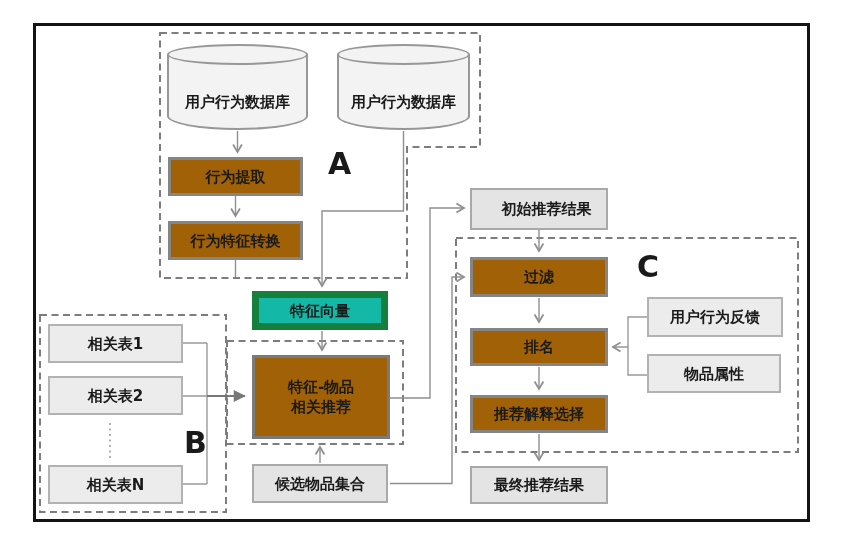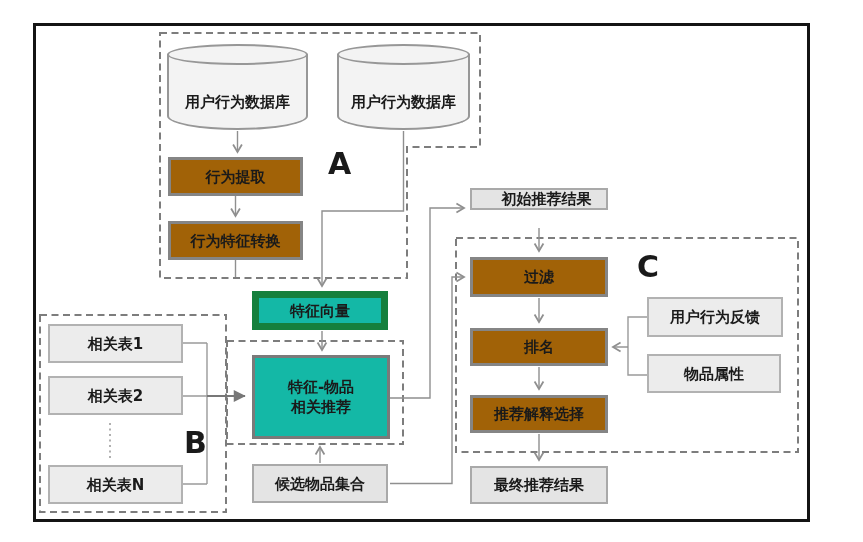--- a/index.html
+++ b/index.html
@@ -10,21 +10,21 @@
   #frame{position:absolute;left:33px;top:23px;width:777px;height:499px;border:3px solid #141414;box-sizing:border-box;}
   svg.layer{position:absolute;left:0;top:0;width:863px;height:542px;}
   .node{
     position:absolute;box-sizing:border-box;display:flex;align-items:center;justify-content:center;
     text-align:center;font-size:15px;font-weight:bold;line-height:20px;
   }
   .light{background:#ececec;border:2px solid #b2b2b2;}
   .midlight{background:#e4e4e4;border:2px solid #a9a9a9;}
   .mid{background:#14b8a6;border:7px solid #15803d;}
   .process{background:#a16207;border:3px solid #858585;}
-  .process-strong{background:#14b8a6;border:3px solid #7a7a7a;}
+  .process-strong{background:#a16207;border:3px solid #7a7a7a;}
   .group-label{position:absolute;font-size:30px;font-weight:bold;color:#1a1a1a;line-height:30px;}
   
   .cylinder{position:absolute;}
   .cyl-body{position:absolute;left:0;right:0;top:10px;bottom:0;background:#f3f3f3;border:2px solid #979797;border-top:none;box-sizing:border-box;
     border-bottom-left-radius:50% 14px;border-bottom-right-radius:50% 14px;}
   .cyl-top{position:absolute;left:0;right:0;top:0;height:21px;background:#f3f3f3;border:2px solid #979797;border-radius:50%;box-sizing:border-box;}
   .cyl-label{position:absolute;left:0;right:0;top:30px;bottom:0;display:flex;align-items:center;justify-content:center;
     font-size:15px;font-weight:bold;text-align:center;}
 </style>
 </head>
@@ -104,21 +104,21 @@
   <div class="node light" style="left:48px;top:324px;width:135px;height:39px;">
     <span>相关表1</span>
   </div>
   <div class="node light" style="left:48px;top:376px;width:135px;height:39px;">
     <span>相关表2</span>
   </div>
   <div class="node light" style="left:48px;top:465px;width:135px;height:39px;">
     <span>相关表N</span>
   </div>
 
-  <div class="node midlight" style="left:470px;top:188px;width:138px;height:22px;padding-left:15px;">
+  <div class="node midlight" style="left:470px;top:188px;width:138px;height:42px;padding-left:15px;">
     <span>初始推荐结果</span>
   </div>
   <div class="node process" style="left:470px;top:257px;width:138px;height:40px;">
     <span>过滤</span>
   </div>
   <div class="node process" style="left:470px;top:328px;width:138px;height:38px;">
     <span>排名</span>
   </div>
   <div class="node process" style="left:470px;top:395px;width:138px;height:38px;justify-content:center;">
     <span>推荐解释选择</span>

